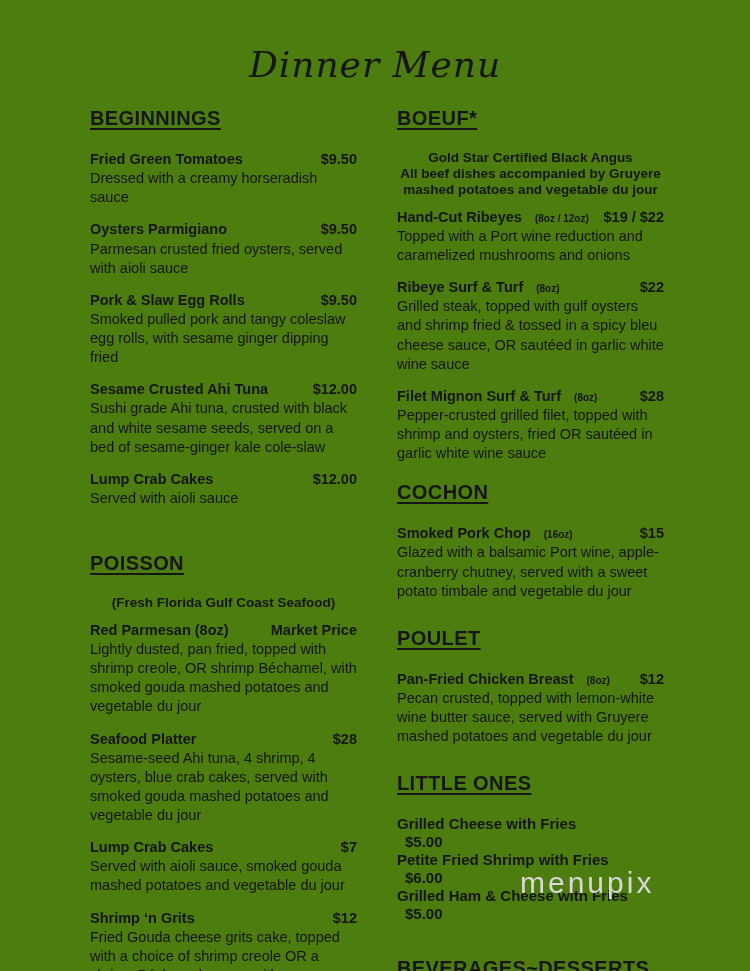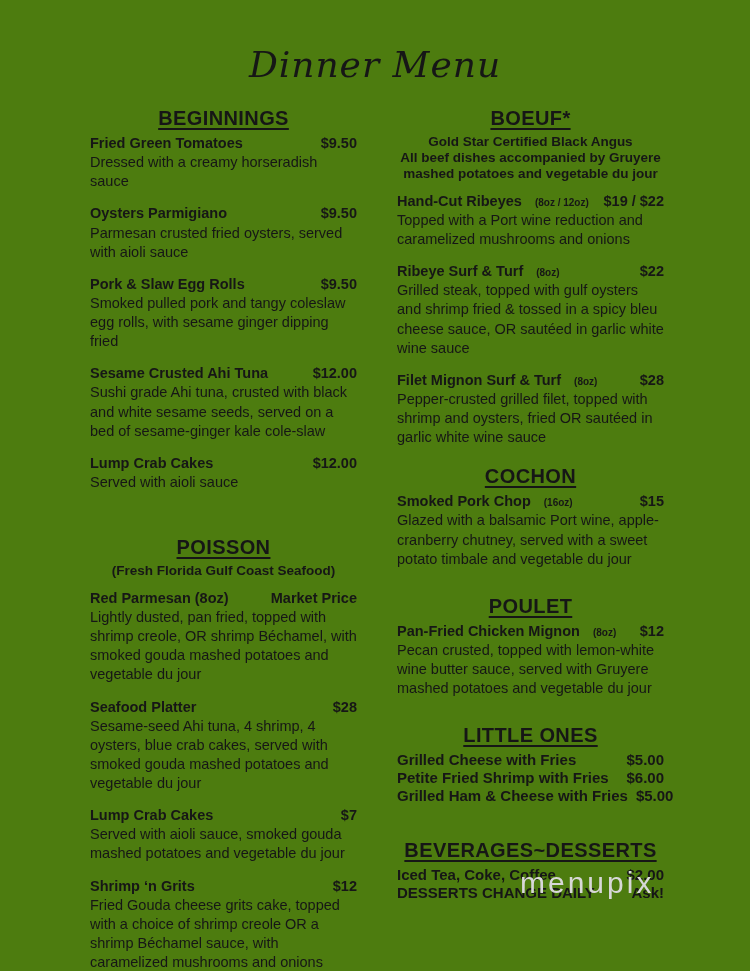--- a/index.html
+++ b/index.html
@@ -24,22 +24,22 @@
     display:flex;
     gap:40px;
     margin:22px 86px 0 90px;
   }
   .col { flex:1; min-width:0; }
   .section { margin:0; }
   .section.big-gap { margin-top:44px; }
   .section.mid-gap { margin-top:18px; }
   .section.lg-gap  { margin-top:26px; }
   .heading {
-    margin:0 0 4px 0;
-    text-align:center;
+    margin:0 0 20px 0;
+    text-align:left;
     font-size:20px;
     font-weight:bold;
     letter-spacing:0.4px;
     text-decoration:underline;
     text-underline-offset:3px;
     text-decoration-thickness:2px;
   }
   .subtitle {
     margin:0 0 10px 0;
     text-align:center;
@@ -50,21 +50,21 @@
   }
   .item { margin-bottom:13px; font-size:14.5px; line-height:1.32; }
   .item:last-child { margin-bottom:0; }
   .line { display:flex; justify-content:space-between; align-items:baseline; font-weight:bold; }
   .nm { white-space:nowrap; }
   .sz { font-size:10px; font-weight:bold; margin-left:13px; }
   .pr { white-space:nowrap; margin-left:8px; }
   .desc { font-weight:normal; }
   .compact .row {
     display:flex; justify-content:space-between;
-    font-weight:bold; font-size:15px; line-height:1.2;
+    font-weight:bold; font-size:15px; line-height:1.2;flex-direction:column;
   }
   .watermark {
     position:absolute;
     top:866px; left:520px;
     font-size:30px;
     color:#d8d8d8;
     letter-spacing:3px;
     font-weight:normal;
   }
 </style>
@@ -205,21 +205,21 @@
             <span class="pr">$15</span>
           </div>
           <div class="desc">Glazed with a balsamic Port wine, apple-cranberry chutney, served with a sweet potato timbale and vegetable du jour</div>
         </div>
       </div>
 
       <div class="section lg-gap">
         <h2 class="heading">POULET</h2>
         <div class="item">
           <div class="line">
-            <span><span class="nm">Pan-Fried Chicken Mignon</span><span class="sz">(8oz)</span></span>
+            <span><span class="nm">Pan-Fried Chicken Breast</span><span class="sz">(8oz)</span></span>
             <span class="pr">$12</span>
           </div>
           <div class="desc">Pecan crusted, topped with lemon-white wine butter sauce, served with Gruyere mashed potatoes and vegetable du jour</div>
         </div>
       </div>
 
       <div class="section lg-gap compact">
         <h2 class="heading">LITTLE ONES</h2>
         <div class="row">
           <span class="nm">Grilled Cheese with Fries</span>

